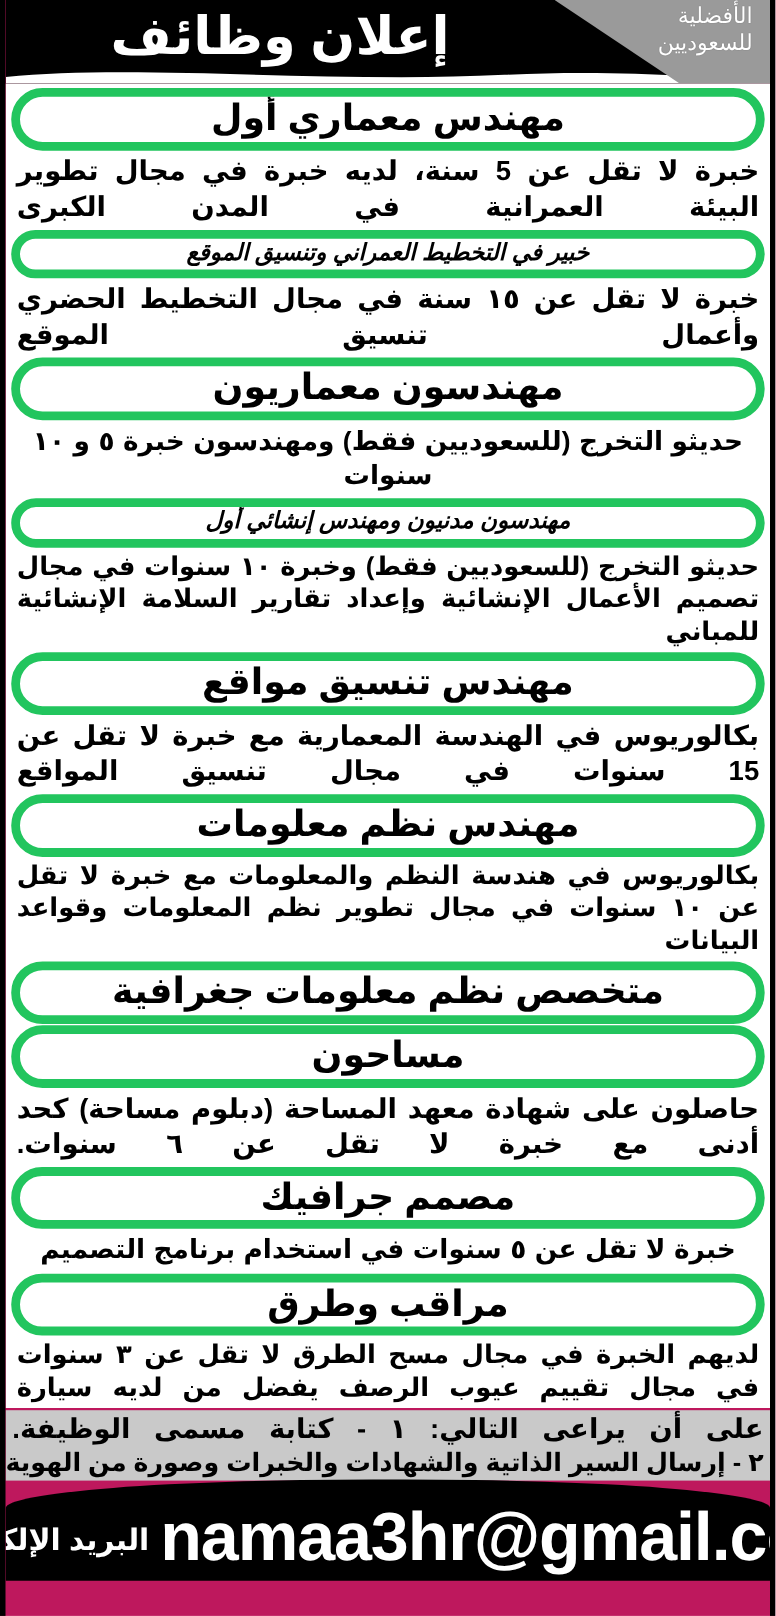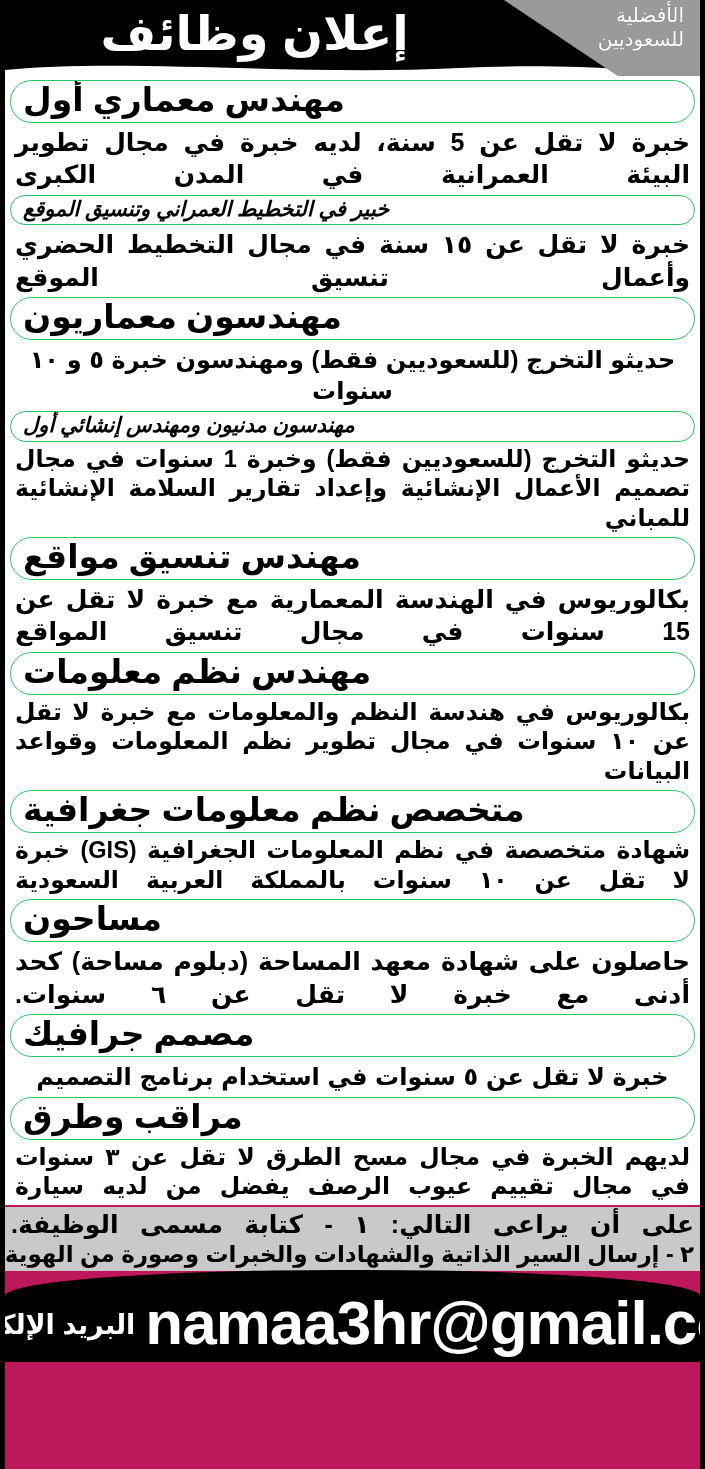--- a/index.html
+++ b/index.html
@@ -89,23 +89,23 @@
   
   .listing {
     padding: 4px 4px 0 4px;
     background: #ffffff;
   }
 
   .job { margin-bottom: 1px; }
 
   
   .job-title {
-    border: 1px solid #22c55e;
+    border: 8px solid #22c55e;
     border-radius: 34px;
-    text-align: left;
+    text-align: center;
     font-weight: bold;
     color: #000;
     padding: 2px 12px 5px 12px;
     line-height: 1.02;
     white-space: nowrap;
     overflow: hidden;
     margin: 0 1px;
   }
   
   .job-title.t-wide   { font-size: 33px; letter-spacing: 11px; }
@@ -217,36 +217,35 @@
       <div class="job-desc">خبرة لا تقل عن ١٥ سنة في مجال التخطيط الحضري وأعمال تنسيق الموقع</div>
     </div>
 
     <div class="job">
       <div class="job-title t-wide">مهندسون معماريون</div>
       <div class="job-desc single">حديثو التخرج (للسعوديين فقط) ومهندسون خبرة ٥ و ١٠ سنوات</div>
     </div>
 
     <div class="job">
       <div class="job-title t-tight">مهندسون مدنيون ومهندس إنشائي أول</div>
-      <div class="job-desc compact">حديثو التخرج (للسعوديين فقط) وخبرة 1 سنوات في مجال تصميم الأعمال الإنشائية وإعداد تقارير السلامة الإنشائية للمباني</div>
+      <div class="job-desc compact">حديثو التخرج (للسعوديين فقط) وخبرة ١٠ سنوات في مجال تصميم الأعمال الإنشائية وإعداد تقارير السلامة الإنشائية للمباني</div>
     </div>
 
     <div class="job">
       <div class="job-title t-wide">مهندس تنسيق مواقع</div>
       <div class="job-desc">بكالوريوس في الهندسة المعمارية مع خبرة لا تقل عن 15 سنوات في مجال تنسيق المواقع</div>
     </div>
 
     <div class="job">
       <div class="job-title t-wide">مهندس نظم معلومات</div>
       <div class="job-desc compact">بكالوريوس في هندسة النظم والمعلومات مع خبرة لا تقل عن ١٠ سنوات في مجال تطوير نظم المعلومات وقواعد البيانات</div>
     </div>
 
     <div class="job">
       <div class="job-title t-wide2">متخصص نظم معلومات جغرافية</div>
-      <div class="job-desc compact">شهادة متخصصة في نظم المعلومات الجغرافية (GIS) خبرة لا تقل عن ١٠ سنوات بالمملكة العربية السعودية</div>
     </div>
 
     <div class="job">
       <div class="job-title t-wide" style="letter-spacing:26px;">مساحون</div>
       <div class="job-desc">حاصلون على شهادة معهد المساحة (دبلوم مساحة) كحد أدنى مع خبرة لا تقل عن ٦ سنوات.</div>
     </div>
 
     <div class="job">
       <div class="job-title t-wide" style="letter-spacing:18px;">مصمم جرافيك</div>
       <div class="job-desc single">خبرة لا تقل عن ٥ سنوات في استخدام برنامج التصميم</div>

